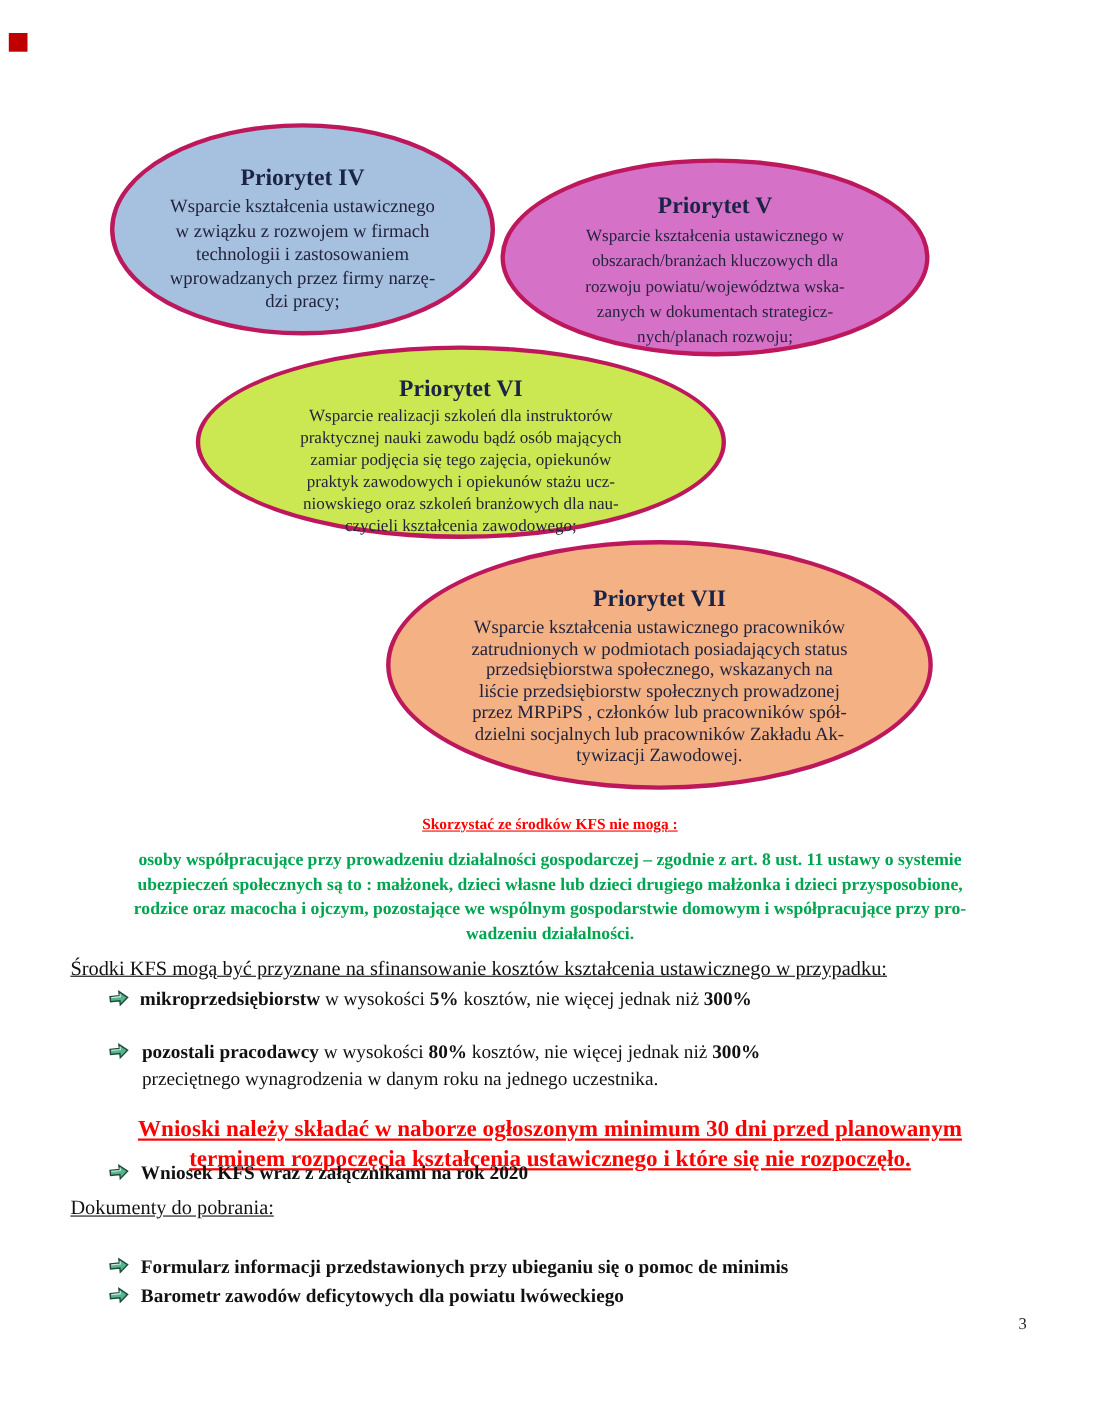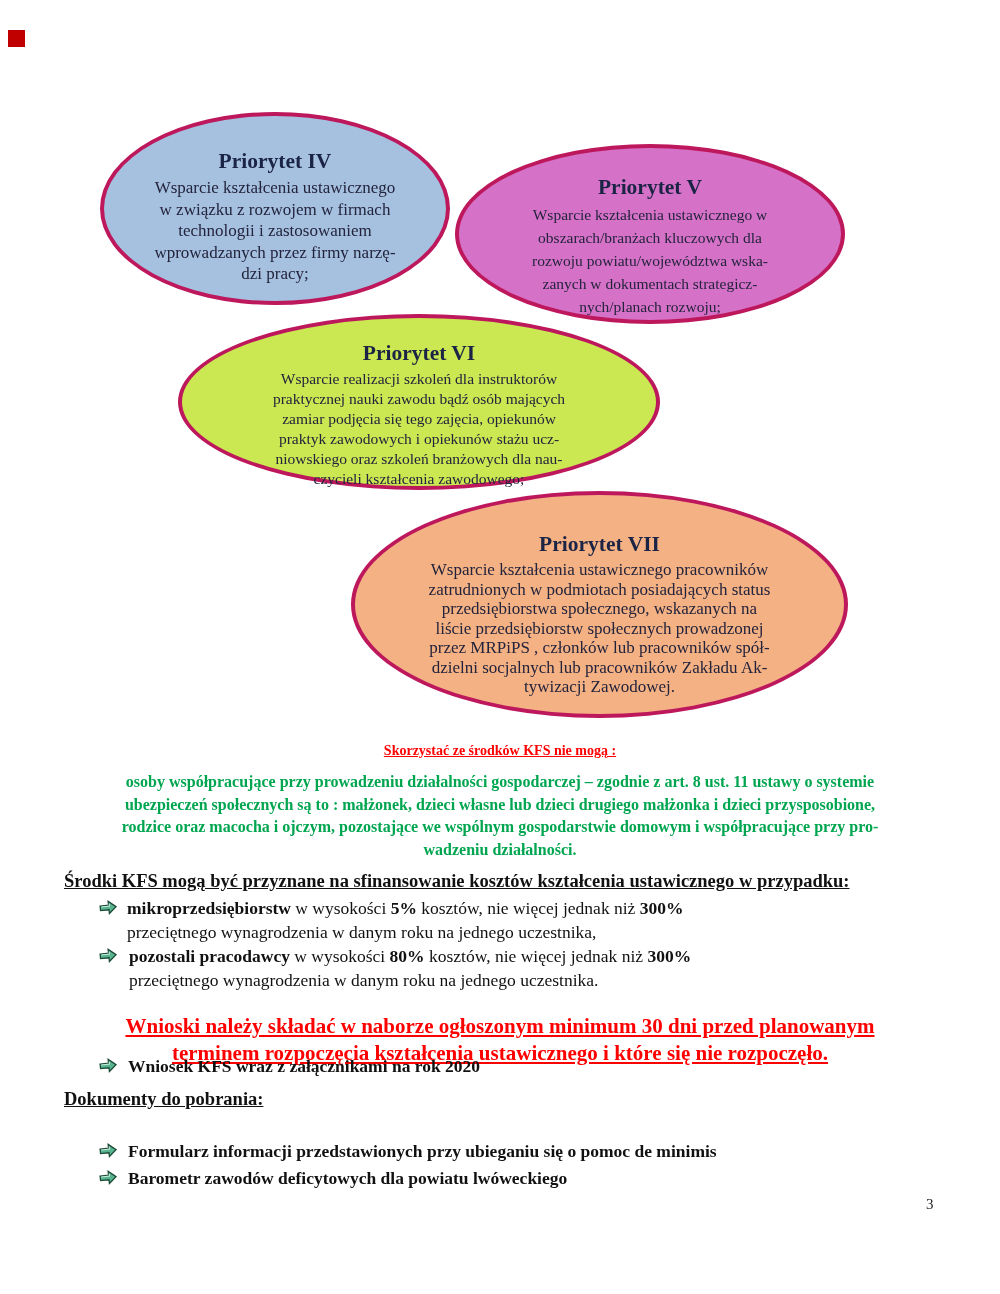--- a/index.html
+++ b/index.html
@@ -28,21 +28,21 @@
 
   .red-heading {
     position:absolute; left:0; width:1000px; top:743px; text-align:center;
     color:#ff0000; font-weight:bold; font-size:14px; text-decoration:underline;
   }
   .green-para {
     position:absolute; left:64px; width:872px; top:771px; text-align:center;
     color:#00a550; font-weight:bold; font-size:16px; line-height:22.5px; white-space:pre-line;
   }
   .sec-heading {
-    position:absolute; left:64px; color:#111111; font-weight:bold; font-size:18.5px;
+    position:absolute; left:64px; color:#111111; font-weight:normal; font-size:18.5px;
     text-decoration:underline; white-space:nowrap;
   }
   #funding-heading   { top:871px; }
   #downloads-heading { top:1089px; }
 
   .bullet { position:absolute; left:99px; display:flex; gap:9px; align-items:flex-start; }
   .arrow  { flex:0 0 auto; margin-top:3px; transform:rotate(-6deg); }
   .btext  { font-size:17.5px; line-height:23.5px; color:#111111; }
   .b      { font-weight:bold; }
   #bullet1 { top:897px; }
@@ -118,21 +118,20 @@
 
   <div class="bullet" id="bullet1">
     <span class="arrow">
       <svg width="19" height="15" viewBox="0 0 19 15">
           <path d="M1.5 5.2 L10 5.2 L10 1.4 L17.3 7.5 L10 13.6 L10 9.8 L1.5 9.8 Z" fill="#56b48e" stroke="#1d4a39" stroke-width="1.3"></path>
           <path d="M2.5 6.2 L10.8 6.2 L10.8 3.6" fill="none" stroke="#c8ebdd" stroke-width="1.1"></path>
         </svg>
     </span>
     <div class="btext">
       <span class="b">mikroprzedsiębiorstw</span><span> w wysokości </span><span class="b">5%</span><span> kosztów, nie więcej jednak niż </span><span class="b">300%</span>
-      <div>przeciętnego wynagrodzenia w danym roku na jednego uczestnika,</div>
     </div>
   </div>
 
   <div class="bullet" id="bullet2">
     <span class="arrow">
       <svg width="19" height="15" viewBox="0 0 19 15">
           <path d="M1.5 5.2 L10 5.2 L10 1.4 L17.3 7.5 L10 13.6 L10 9.8 L1.5 9.8 Z" fill="#56b48e" stroke="#1d4a39" stroke-width="1.3"></path>
           <path d="M2.5 6.2 L10.8 6.2 L10.8 3.6" fill="none" stroke="#c8ebdd" stroke-width="1.1"></path>
         </svg>
     </span>

